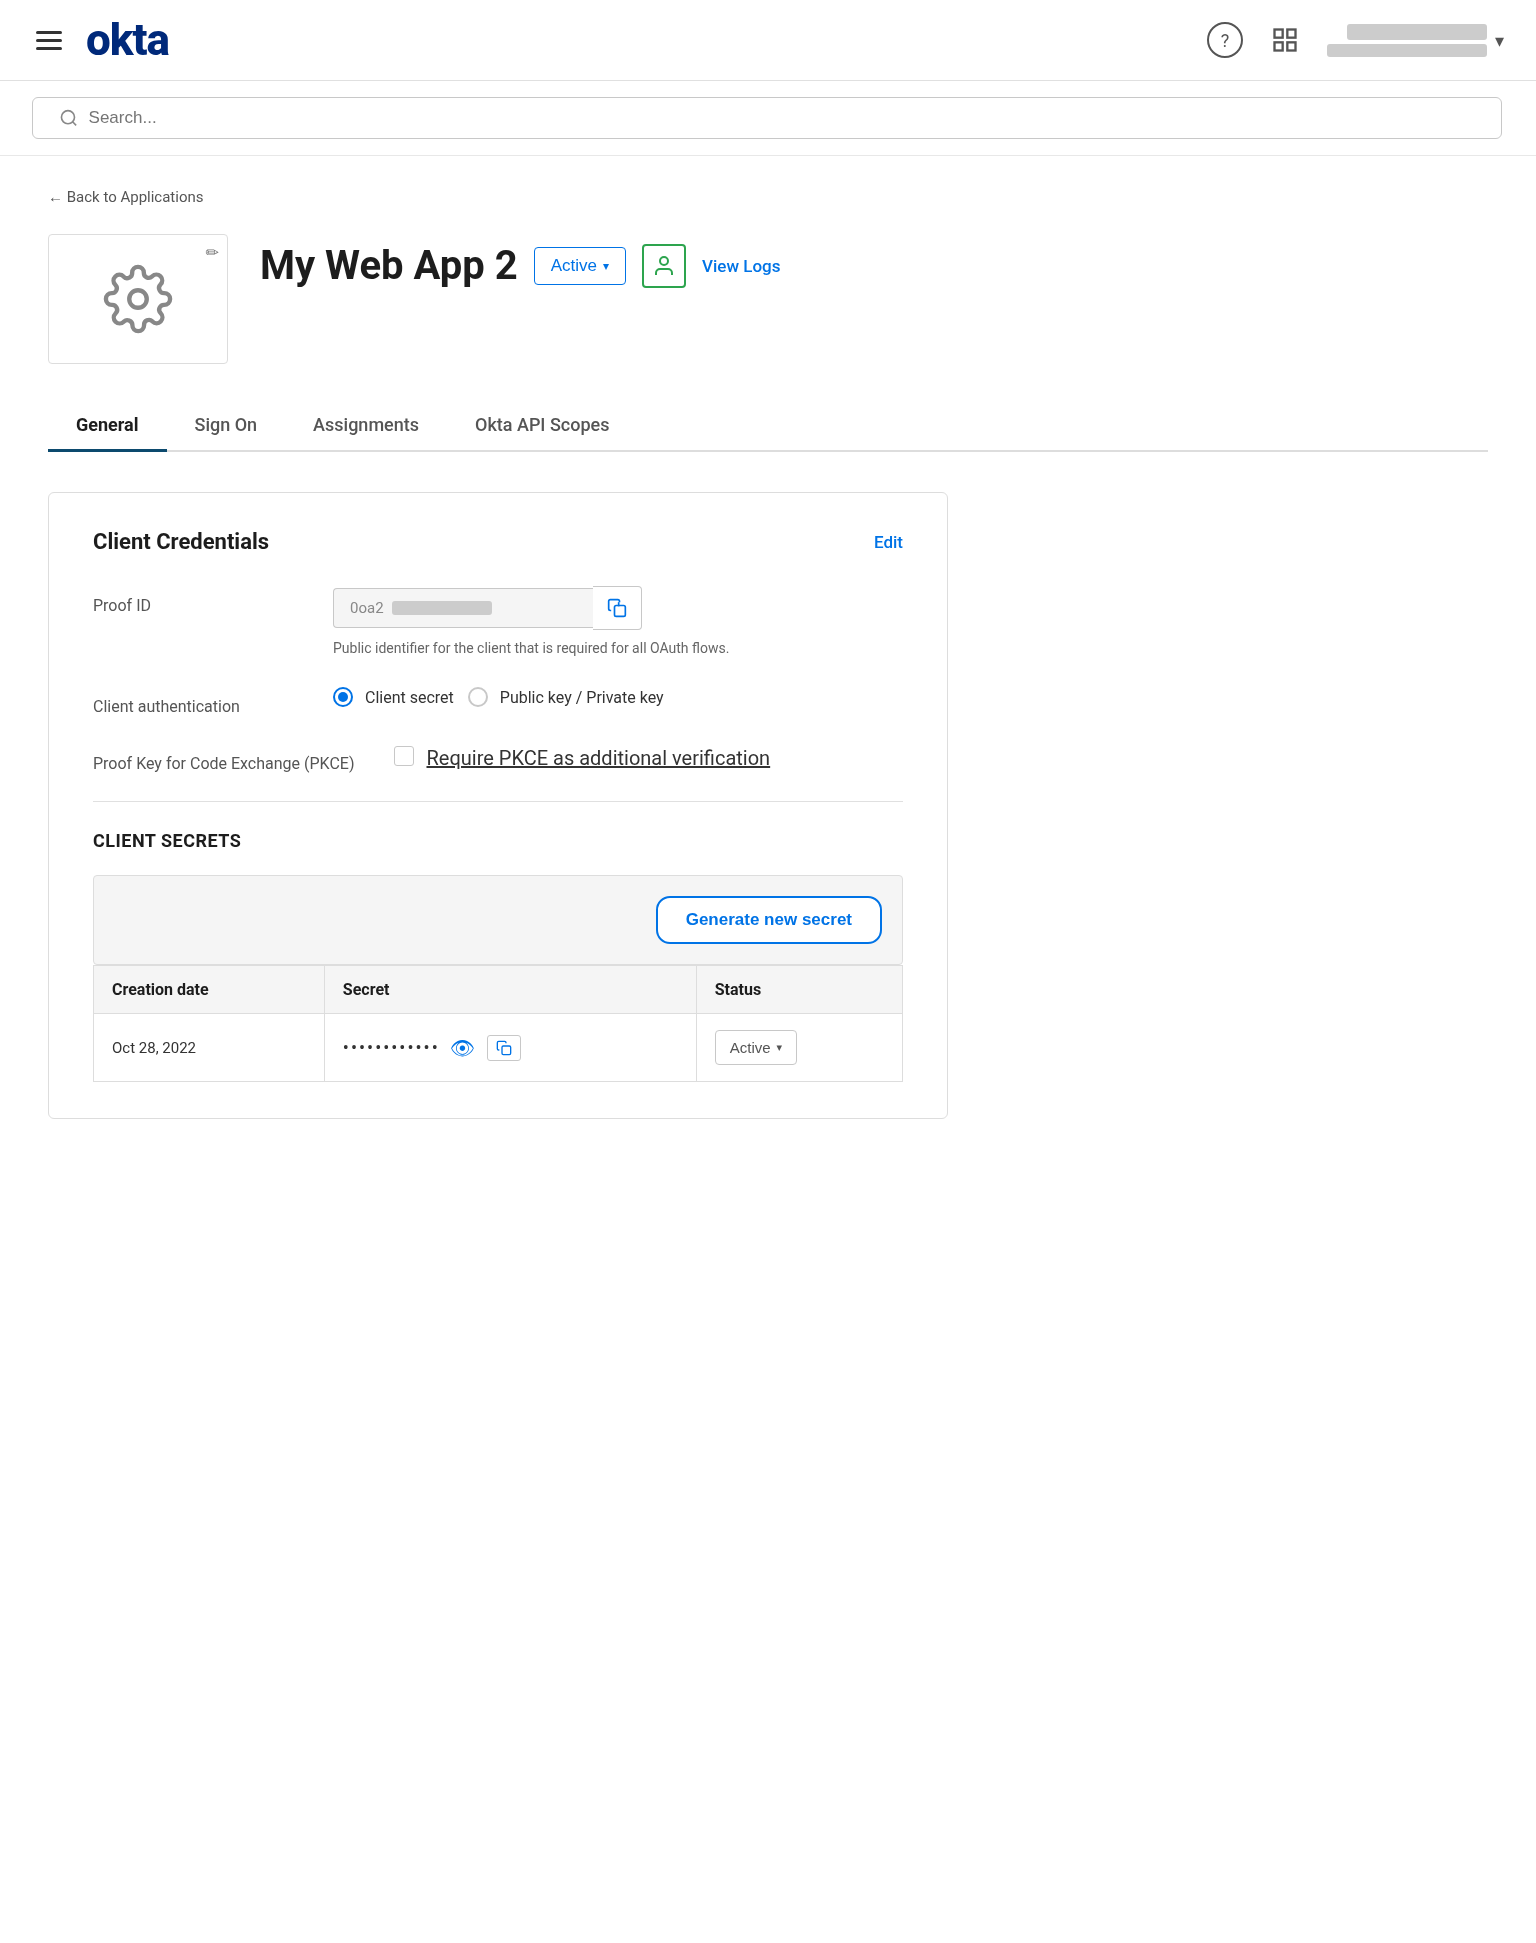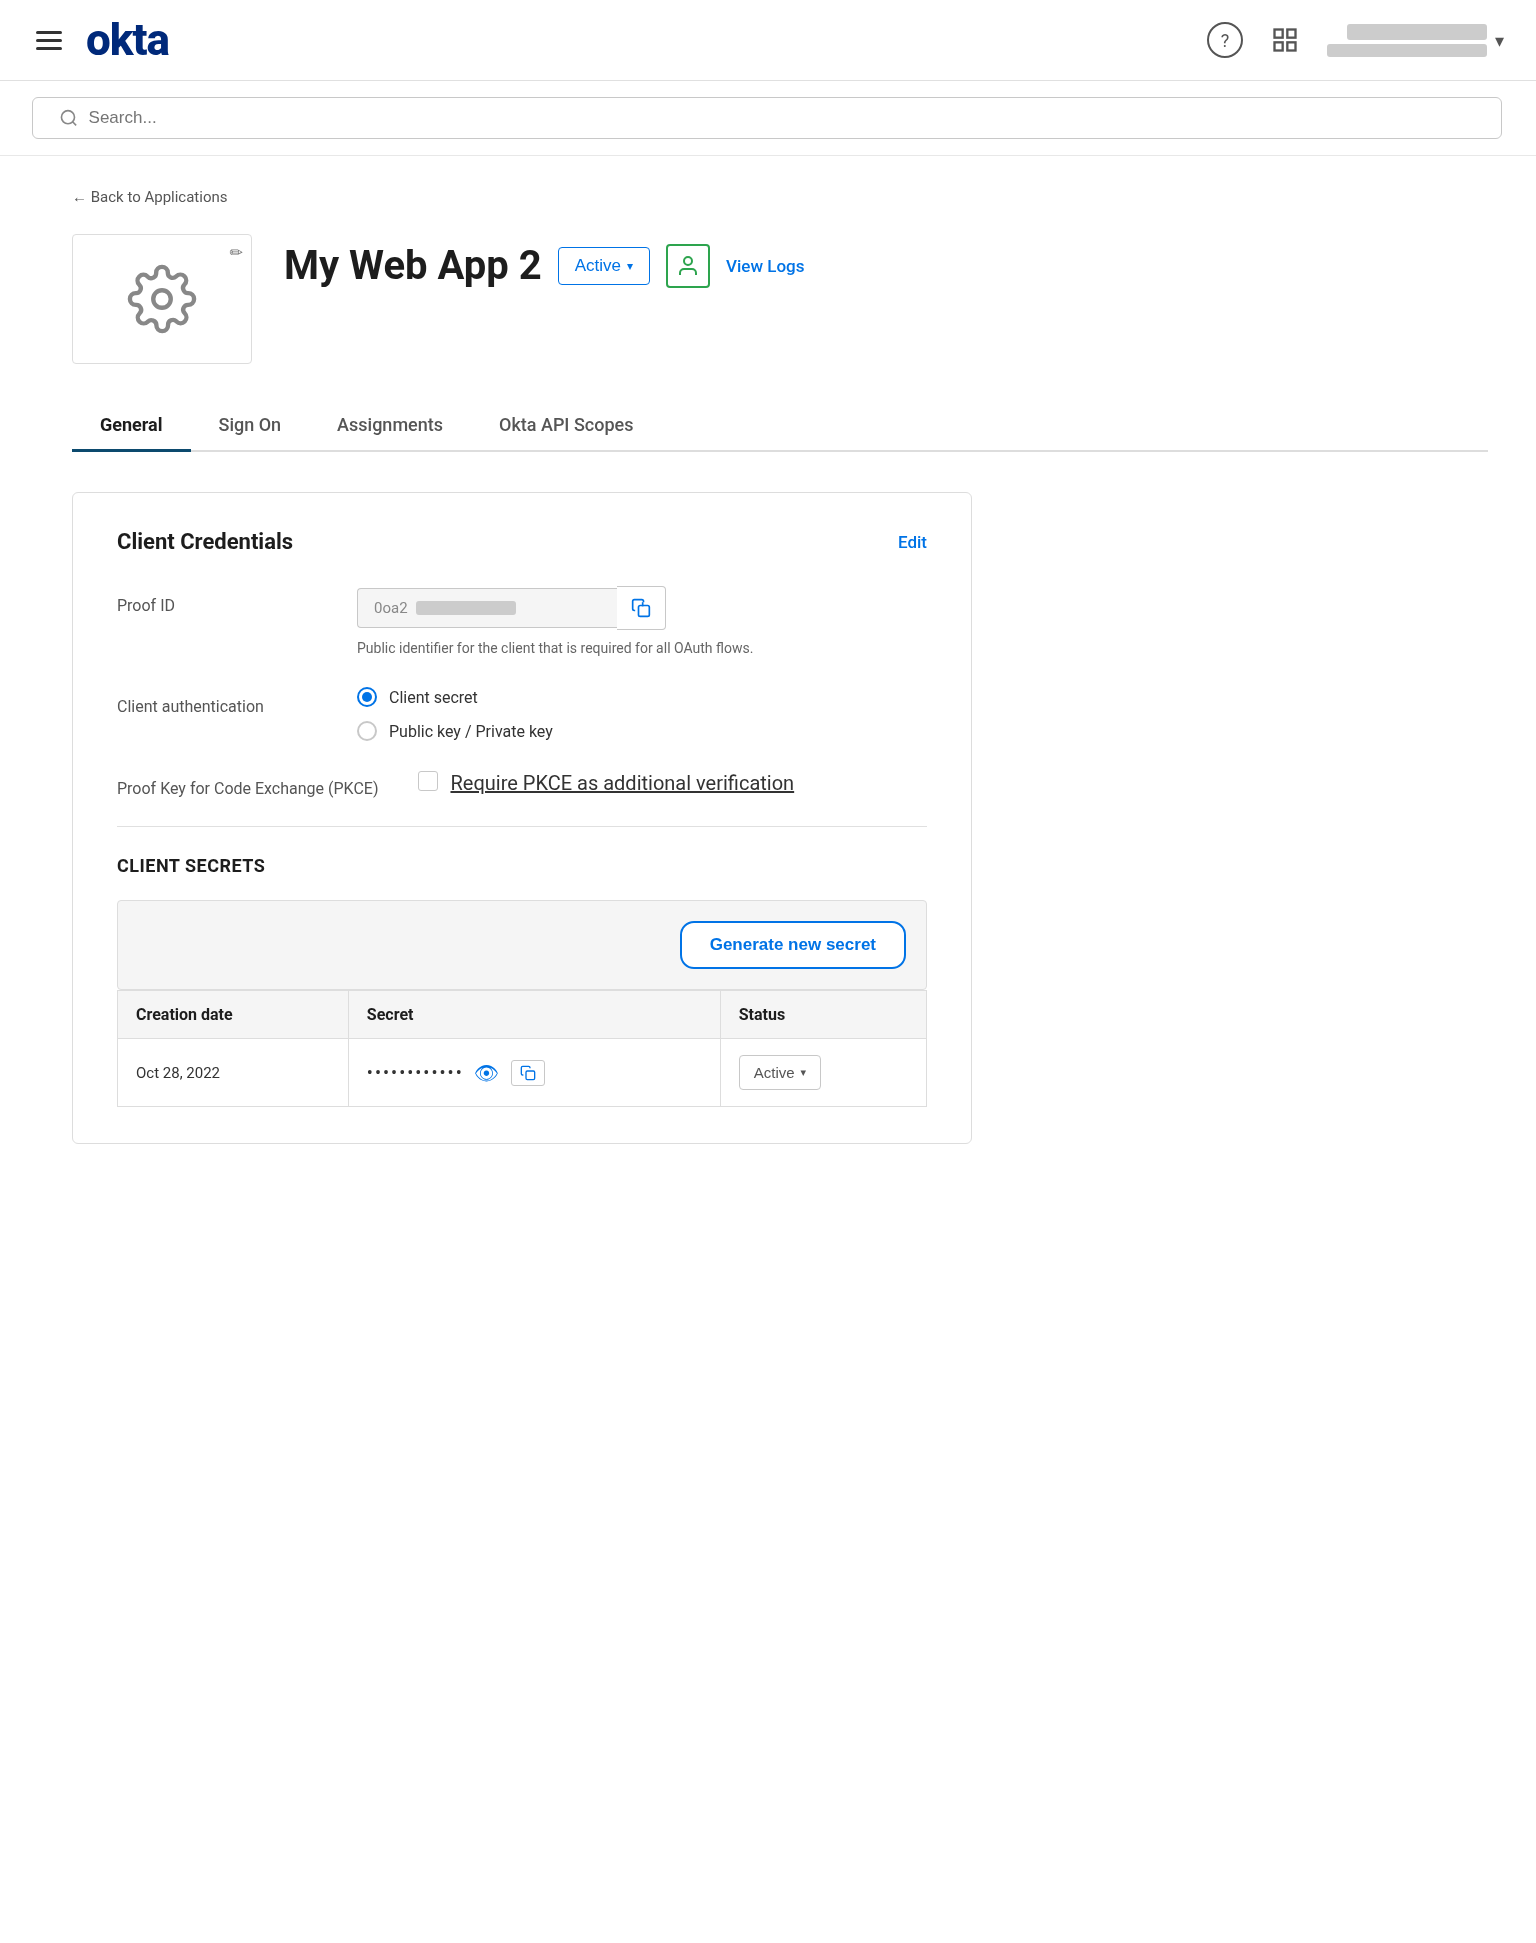--- a/index.html
+++ b/index.html
@@ -123,21 +123,20 @@
       outline: none;
       font-size: 17px;
       color: #888;
       width: 100%;
       background: transparent;
     }
 
     
     .main-content {
       padding: 32px 48px;
-      margin-left: 24px;
     }
 
     
     .back-link {
       display: flex;
       align-items: center;
       gap: 6px;
       color: #555;
       font-size: 15px;
       margin-bottom: 28px;
@@ -333,21 +332,21 @@
       height: 44px;
     }
     .helper-text {
       font-size: 14px;
       color: #666;
       line-height: 1.5;
     }
 
     .radio-group {
       display: flex;
-      flex-direction: column;
+      flex-direction: row;
       gap: 14px;
     }
     .radio-option {
       display: flex;
       align-items: center;
       gap: 12px;
       font-size: 16px;
       color: #333;
     }
     .radio-circle {

